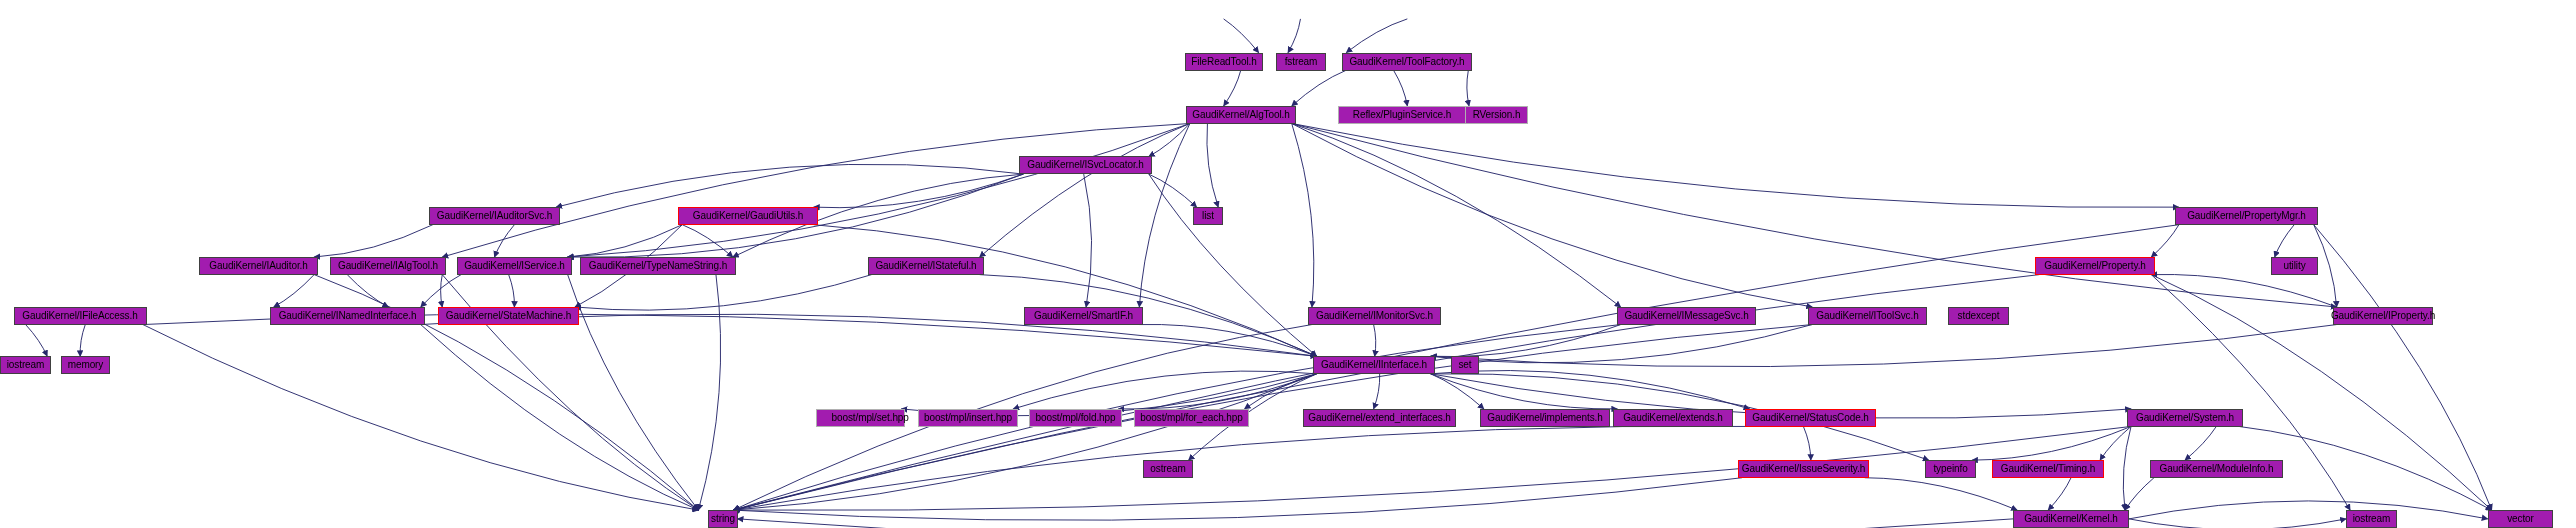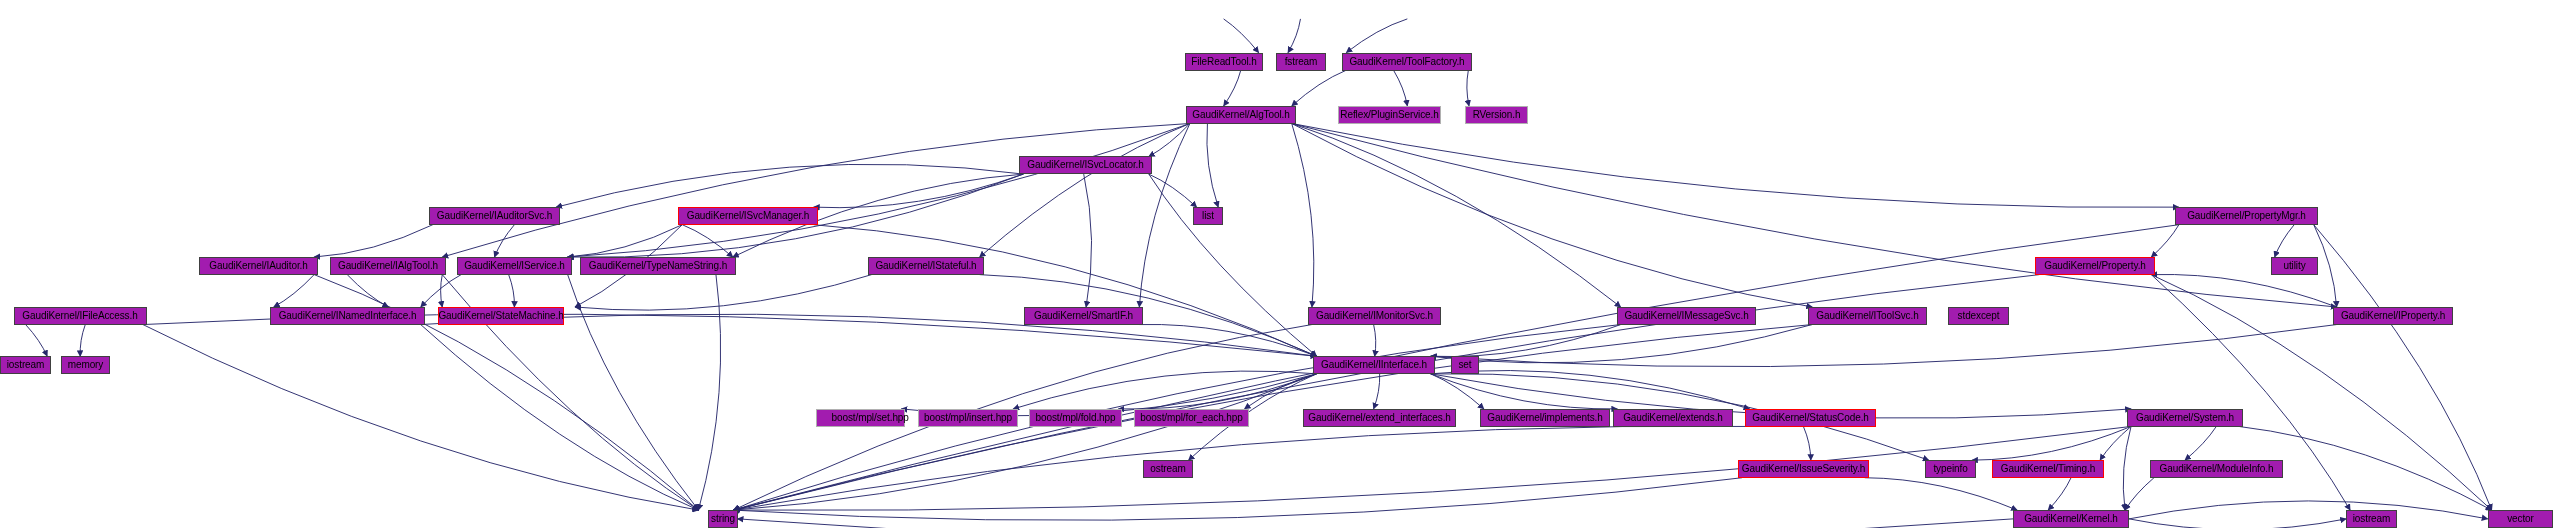--- a/index.html
+++ b/index.html
@@ -155,40 +155,40 @@
     </div>
     <div class="node strong" style="left: 1276px; top: 53px; width: 50px;">
       <span>fstream</span>
     </div>
     <div class="node strong" style="left: 1342px; top: 53px; width: 130px;">
       <span>GaudiKernel/ToolFactory.h</span>
     </div>
     <div class="node strong" style="left: 1186px; top: 106px; width: 110px;">
       <span>GaudiKernel/AlgTool.h</span>
     </div>
-    <div class="node light" style="left: 1338px; top: 106px; width: 103px;">
+    <div class="node light" style="left: 1338px; top: 106px; width: 128px;">
       <span>Reflex/PluginService.h</span>
     </div>
     <div class="node light" style="left: 1465px; top: 106px; width: 63px;">
       <span>RVersion.h</span>
     </div>
     <div class="node strong" style="left: 1019px; top: 156px; width: 133px;">
       <span>GaudiKernel/ISvcLocator.h</span>
     </div>
     <div class="node strong" style="left: 1193px; top: 207px; width: 30px;">
       <span>list</span>
     </div>
     <div class="node strong" style="left: 2175px; top: 207px; width: 143px;">
       <span>GaudiKernel/PropertyMgr.h</span>
     </div>
     <div class="node strong" style="left: 429px; top: 207px; width: 131px;">
       <span>GaudiKernel/IAuditorSvc.h</span>
     </div>
     <div class="node red" style="left: 678px; top: 207px; width: 140px;">
-      <span>GaudiKernel/ISvcManager.h</span>
+      <span>GaudiKernel/GaudiUtils.h</span>
     </div>
     <div class="node strong" style="left: 199px; top: 257px; width: 119px;">
       <span>GaudiKernel/IAuditor.h</span>
     </div>
     <div class="node strong" style="left: 330px; top: 257px; width: 116px;">
       <span>GaudiKernel/IAlgTool.h</span>
     </div>
     <div class="node strong" style="left: 457px; top: 257px; width: 115px;">
       <span>GaudiKernel/IService.h</span>
     </div>
@@ -203,39 +203,39 @@
     </div>
     <div class="node strong" style="left: 2271px; top: 257px; width: 47px;">
       <span>utility</span>
     </div>
     <div class="node strong" style="left: 13.5px; top: 307px; width: 133px;">
       <span>GaudiKernel/IFileAccess.h</span>
     </div>
     <div class="node strong" style="left: 270px; top: 307px; width: 155px;">
       <span>GaudiKernel/INamedInterface.h</span>
     </div>
-    <div class="node red" style="left: 438px; top: 307px; width: 126px;">
+    <div class="node red" style="left: 438px; top: 307px; width: 141px;">
       <span>GaudiKernel/StateMachine.h</span>
     </div>
     <div class="node strong" style="left: 1024px; top: 307px; width: 119px;">
       <span>GaudiKernel/SmartIF.h</span>
     </div>
     <div class="node strong" style="left: 1308px; top: 307px; width: 133px;">
       <span>GaudiKernel/IMonitorSvc.h</span>
     </div>
     <div class="node strong" style="left: 1617px; top: 307px; width: 139px;">
       <span>GaudiKernel/IMessageSvc.h</span>
     </div>
     <div class="node strong" style="left: 1808px; top: 307px; width: 119px;">
       <span>GaudiKernel/IToolSvc.h</span>
     </div>
     <div class="node strong" style="left: 1948px; top: 307px; width: 61px;">
       <span>stdexcept</span>
     </div>
-    <div class="node strong" style="left: 2333px; top: 307px; width: 120px;">
+    <div class="node strong" style="left: 2333px; top: 307px; width: 100px;">
       <span>GaudiKernel/IProperty.h</span>
     </div>
     <div class="node strong" style="left: 0px; top: 356px; width: 51px;">
       <span>iostream</span>
     </div>
     <div class="node strong" style="left: 61px; top: 356px; width: 49px;">
       <span>memory</span>
     </div>
     <div class="node strong" style="left: 1313px; top: 356px; width: 122px;">
       <span>GaudiKernel/IInterface.h</span>

